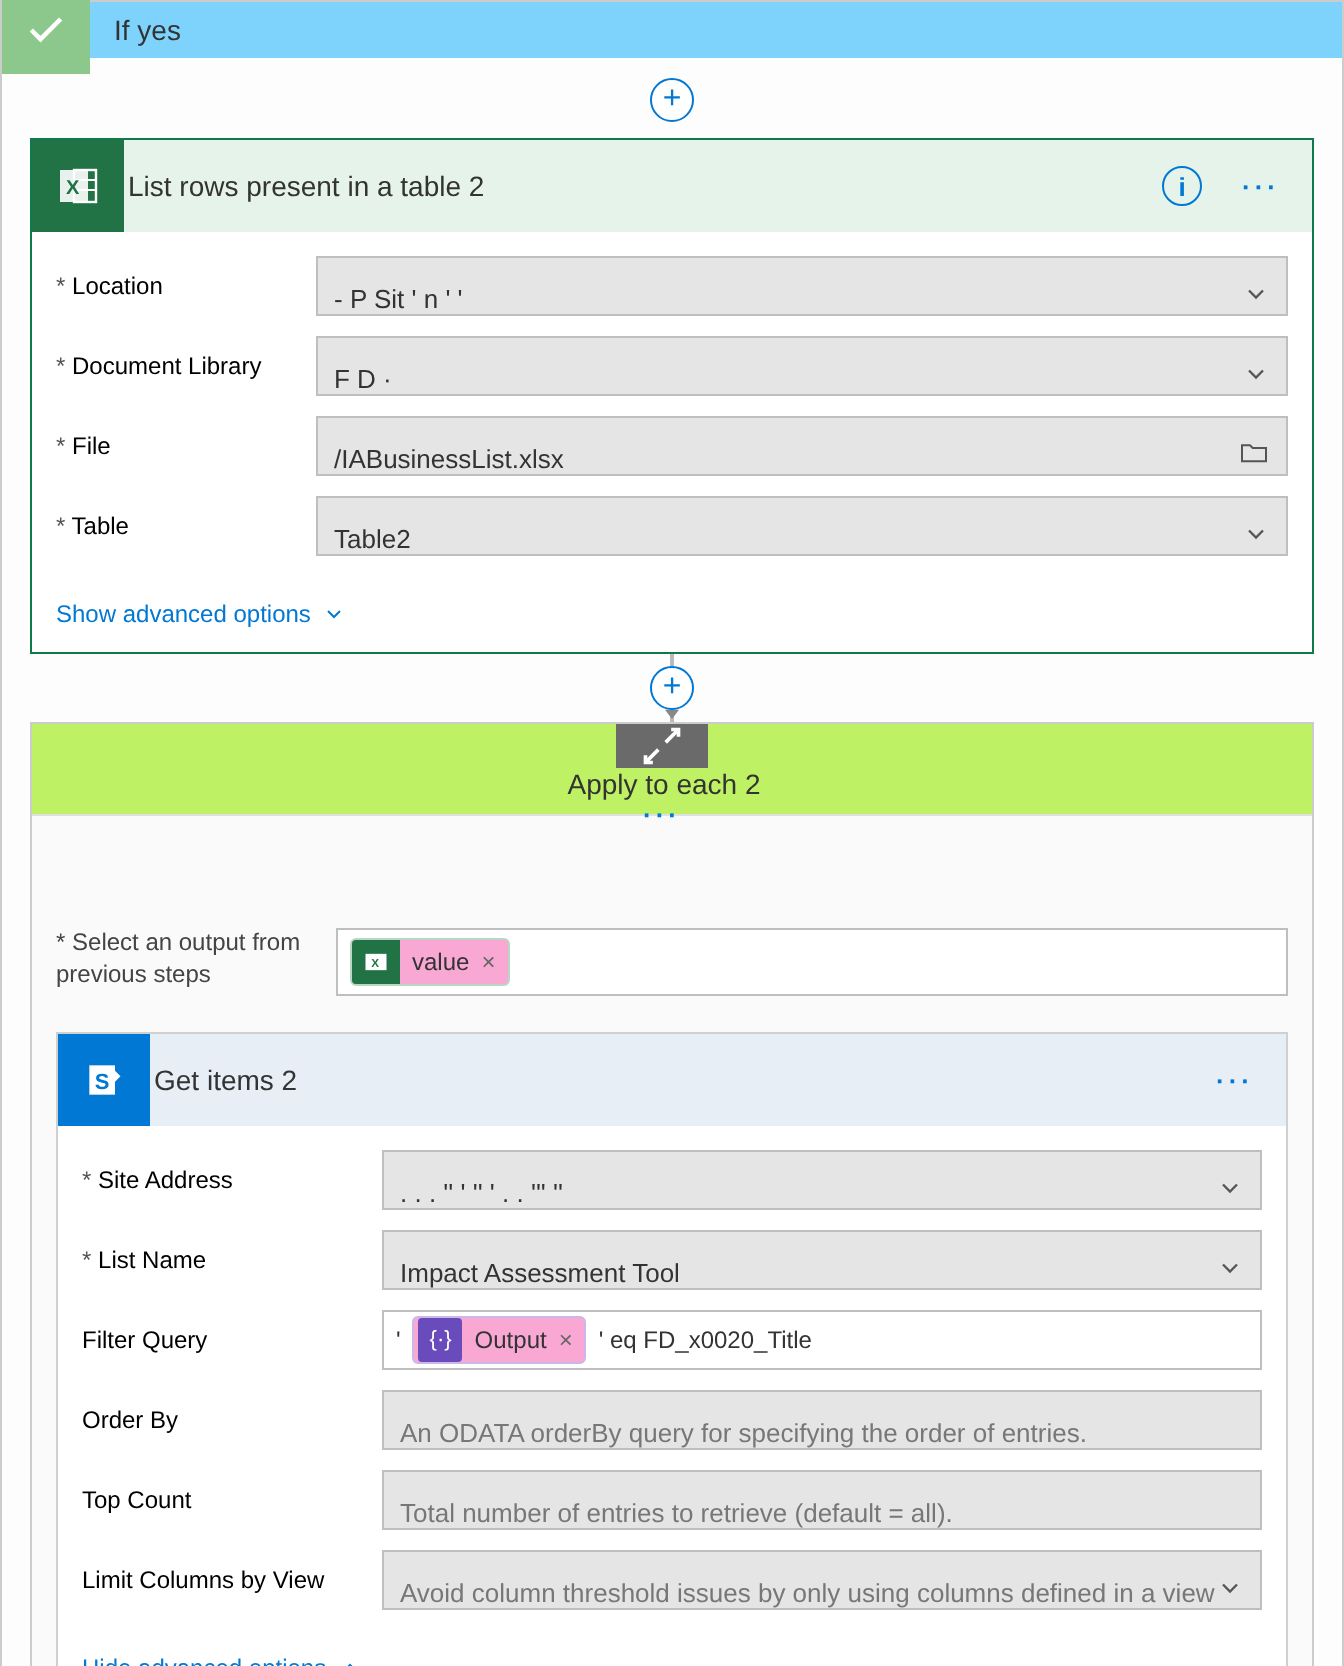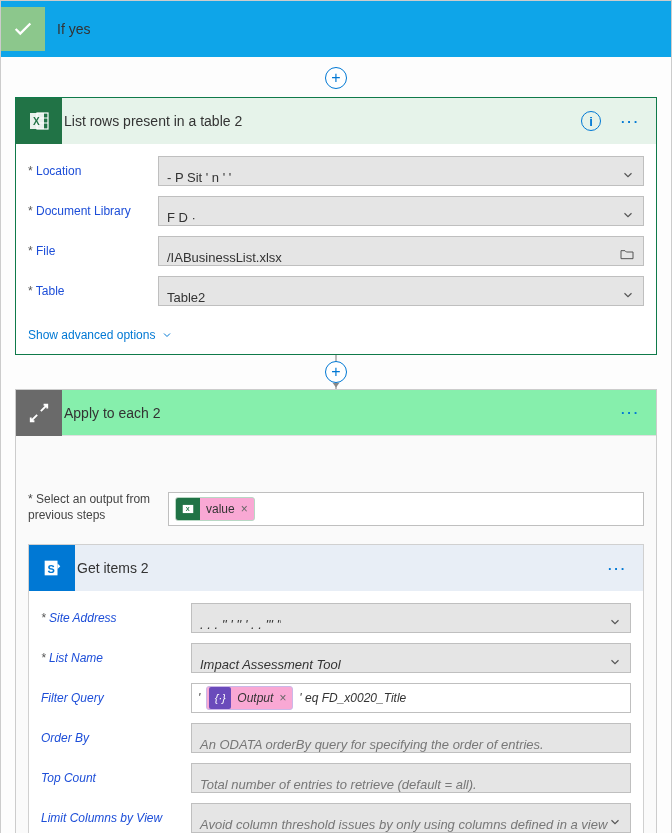--- a/index.html
+++ b/index.html
@@ -10,22 +10,22 @@
     color: #333;
     width: 672px;
   }
   .outer-container {
     border: 1px solid #ccc;
     background: #fdfdfd;
   }
   .condition-header {
     display: flex;
     align-items: center;
-    background: #0ea5e9;
-    height: 56px;
+    background: #7dd3fc;
+    height: 28px;
   }
   .checkmark-box {
     width: 44px;
     height: 44px;
     background: #8cc78c;
     display: flex;
     align-items: center;
     justify-content: center;
   }
   .checkmark-box svg { width: 22px; height: 22px; }
@@ -52,21 +52,21 @@
   .excel-icon svg { width: 24px; height: 24px; }
   .card-title { margin-left: 2px; font-size: 14px; flex: 1; color: #333; }
   .info-circle {
     width: 20px; height: 20px; border: 1.5px solid #0078d4; border-radius: 50%;
     display: flex; align-items: center; justify-content: center; color: #0078d4;
     font-size: 13px; font-weight: 600; margin-right: 14px; cursor: pointer;
   }
   .ellipsis { color: #0078d4; letter-spacing: 2px; font-weight: bold; cursor: pointer; padding: 0 6px; }
   .card-body { padding: 12px 12px 6px 12px; }
   .form-row { display: flex; align-items: center; margin-bottom: 10px; }
-  .form-row .label { width: 130px; font-size: 12px; color: #1d4ed8; }
+  .form-row .label { width: 130px; font-size: 12px; color: #000000; }
   .form-row .req::before { content: "* "; color: #555; }
   .form-row .control {
     flex: 1; display: flex; align-items: flex-end;
     border: 1px solid #bfbfbf; height: 30px; padding: 0 8px;
     background: #e5e5e5; position: relative;
   }
   .chevron-down {
     margin-left: auto;
   }
   .chevron-down svg { width: 14px; height: 14px; }
@@ -76,22 +76,22 @@
   .adv-link { color: #0078d4; font-size: 12px; padding: 6px 12px 12px 12px; cursor: pointer; display: inline-flex; align-items: center; gap: 6px; }
   .adv-link svg { width: 12px; height: 12px; }
   .arrow-wrap { display: flex; justify-content: center; align-items: center; position: relative; height: 34px; }
   .arrow-line { width: 2px; height: 100%; background: #bbb; position: absolute; }
   .arrow-head svg { width: 14px; height: 14px; position: absolute; bottom: -2px; left: 50%; transform: translateX(-50%); }
   .arrow-wrap .add-step-btn { position: relative; z-index: 2; }
   .apply-card {
     margin: 0 14px 0 14px; border: 1px solid #ccc; background: #fafafa;
   }
   .apply-header {
-    display: flex; align-items: center; height: 46px; background: #86efac;
-    border-bottom: 1px solid #e0e0e0; padding-right: 10px;
+    display: flex; align-items: center; height: 46px; background: #bef264;
+    border-bottom: 1px solid #e0e0e0; padding-right: 10px; flex-direction: column;
   }
   .loop-icon {
     width: 46px; height: 46px; background: #6a6a6a;
     display: flex; align-items: center; justify-content: center;
   }
   .loop-icon svg { width: 22px; height: 22px; }
   .apply-body { padding: 12px; }
   .apply-row { display: flex; align-items: flex-start; gap: 10px; margin-bottom: 18px; margin-top: 44px; }
   .apply-row .label2 { width: 130px; font-size: 12px; color: #444; line-height: 1.3; }
   .apply-row .label2::before { content: "* "; }
@@ -119,21 +119,21 @@
   }
   .sp-header {
     display: flex; align-items: center; height: 46px; background: #e8eef6;
     padding-right: 10px;
   }
   .sp-icon {
     width: 46px; height: 46px; background: #0078d4;
     display: flex; align-items: center; justify-content: center;
   }
   .sp-icon svg { width: 22px; height: 22px; }
-  .sp-body { padding: 12px 12px 6px 12px; font-style: italic; }
+  .sp-body { padding: 12px 12px 6px 12px; }
   .sp-body .form-row .label { width: 150px; }
   .filter-field {
     flex: 1; border: 1px solid #bfbfbf; min-height: 30px; background: #fff;
     display: flex; align-items: center; padding: 0 6px; gap: 6px;
   }
   .filter-field .pre-text, .filter-field .post-text { font-size: 12px; }
   .arrow-wrap-small { display: flex; justify-content: center; height: 22px; position: relative; }
   .arrow-wrap-small::before { content: ""; width: 2px; height: 100%; background: #bbb; position: absolute; }
 </style>
 </head>

